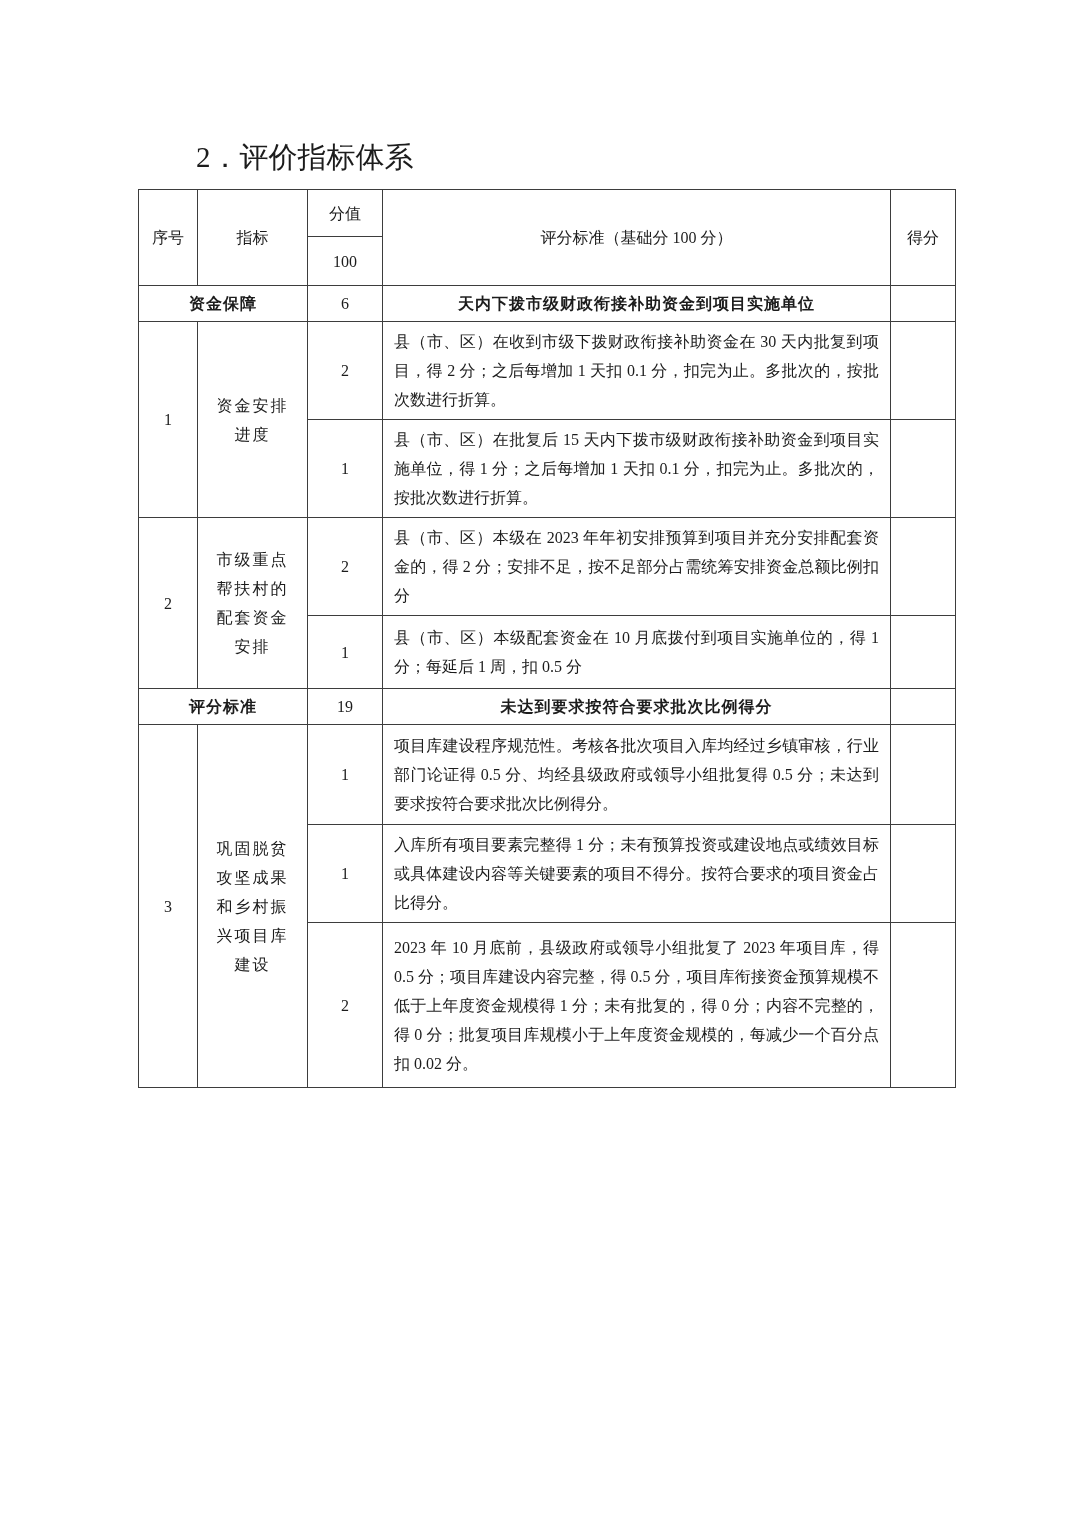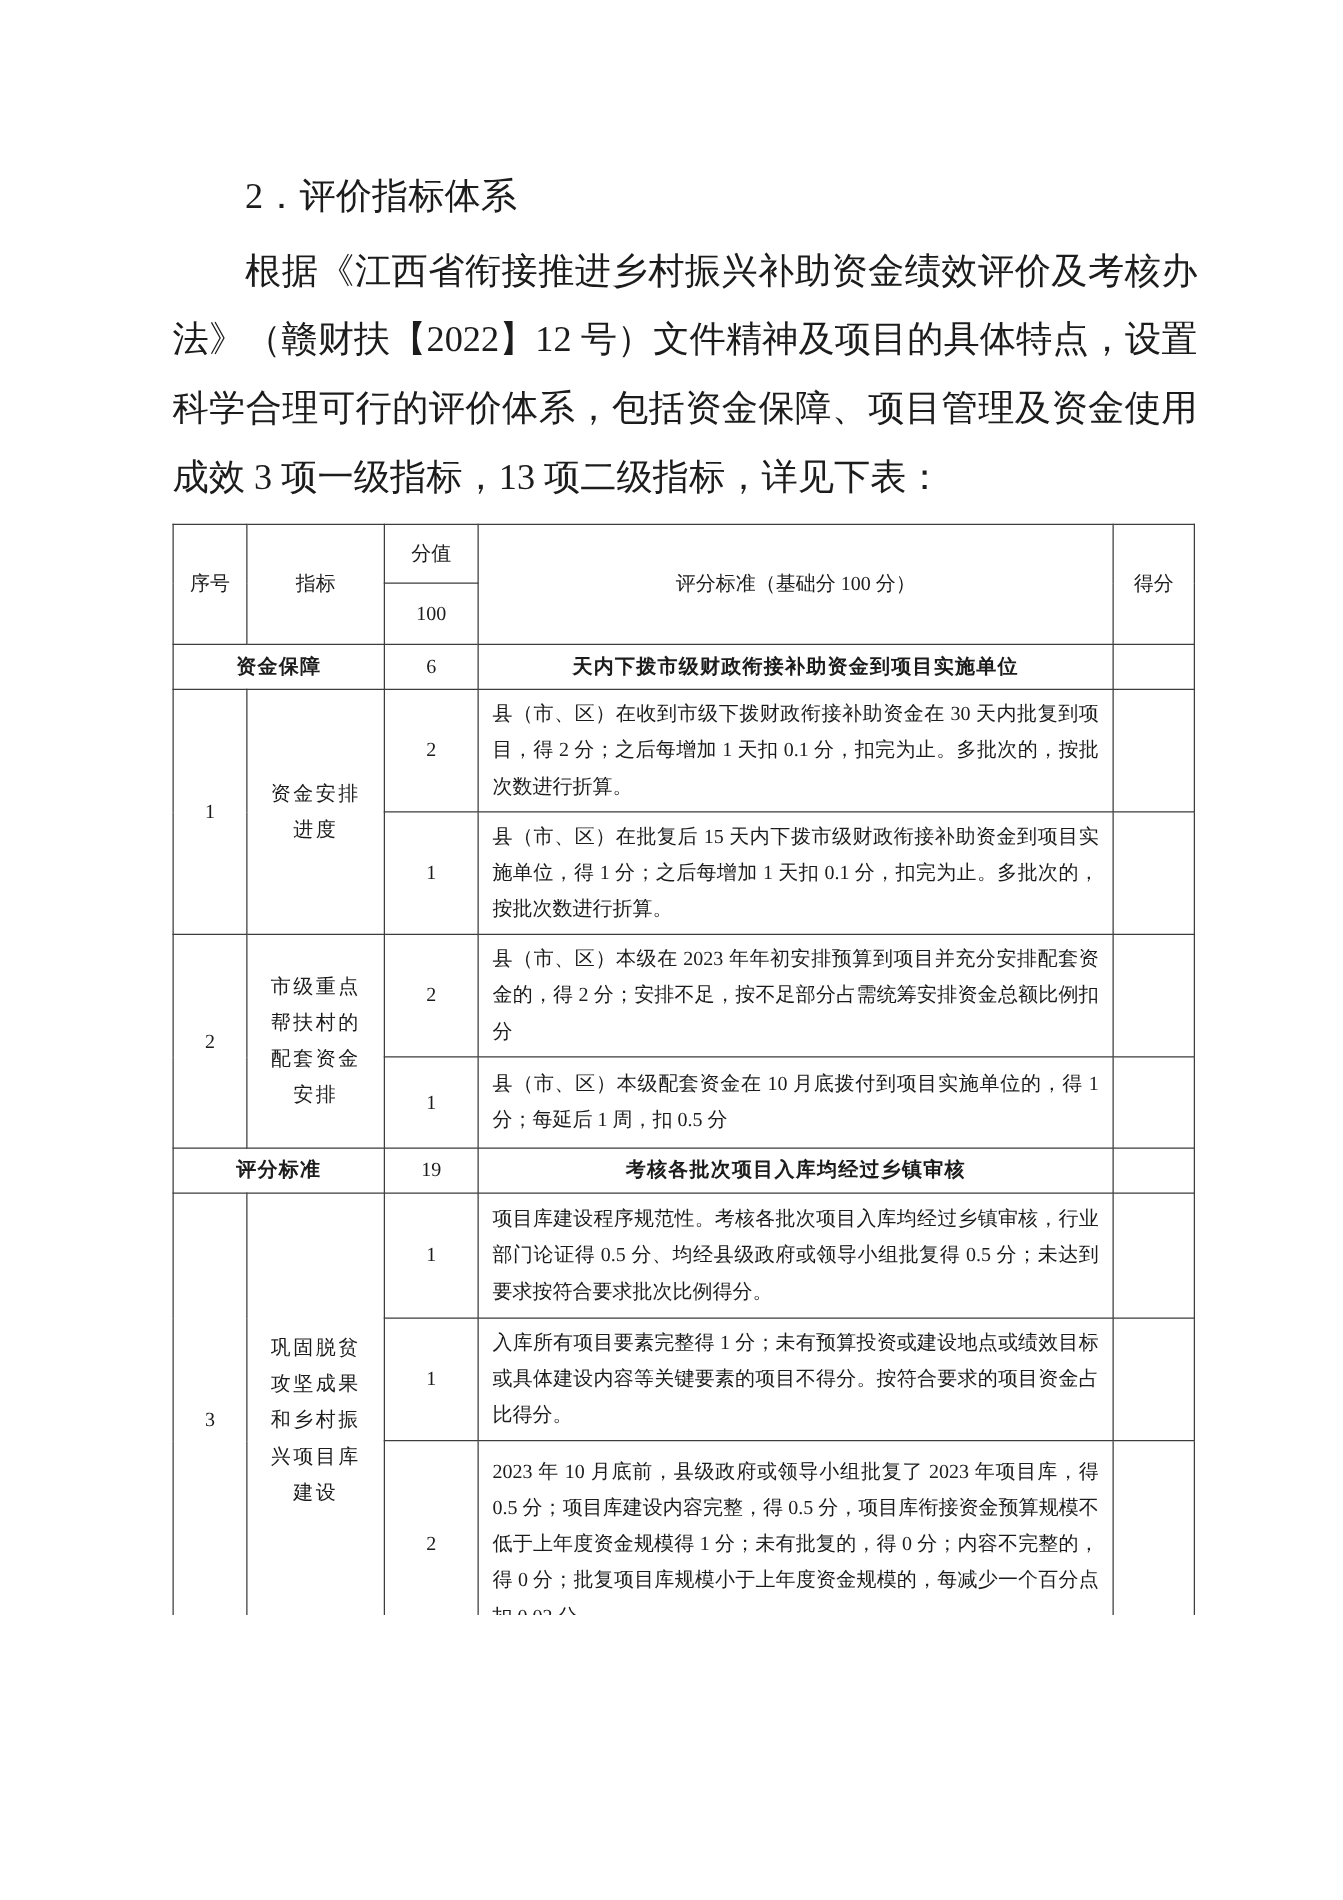--- a/index.html
+++ b/index.html
@@ -98,26 +98,20 @@
   }
 </style>
 </head>
 <body>
 
 <div class="page">
   <div class="content">
 
     <div class="doc-heading">2．评价指标体系</div>
 
-    <div class="para">
-      <div class="para-line fill indent">根据《江西省衔接推进乡村振兴补助资金绩效评价及考核办</div>
-      <div class="para-line fill">法》（赣财扶【2022】12 号）文件精神及项目的具体特点，设置</div>
-      <div class="para-line fill">科学合理可行的评价体系，包括资金保障、项目管理及资金使用</div>
-      <div class="para-line">成效 3 项一级指标，13 项二级指标，详见下表：</div>
-    </div>
 
 
     <table class="score-table">
       <colgroup>
         <col style="width:59px">
         <col style="width:110px">
         <col style="width:75px">
         <col style="width:508px">
         <col style="width:65px">
       </colgroup>
@@ -163,21 +157,21 @@
         </tr>
         <tr class="h-r2s2">
           <td>1</td>
           <td class="criteria">县（市、区）本级配套资金在 10 月底拨付到项目实施单位的，得 1 分；每延后 1 周，扣 0.5 分</td>
           <td></td>
         </tr>
 
         <tr class="h-sect">
           <td colspan="2" class="section-label">评分标准</td>
           <td>19</td>
-          <td class="section-criteria">考核各批次项目入库均经过乡镇审核</td>
+          <td class="section-criteria">未达到要求按符合要求批次比例得分</td>
           <td></td>
         </tr>
 
         <tr class="h-r3s1">
           <td rowspan="3">3</td>
           <td rowspan="3" class="indicator-cell">巩固脱贫攻坚成果和乡村振兴项目库建设</td>
           <td>1</td>
           <td class="criteria">项目库建设程序规范性。考核各批次项目入库均经过乡镇审核，行业部门论证得 0.5 分、均经县级政府或领导小组批复得 0.5 分；未达到要求按符合要求批次比例得分。</td>
           <td></td>
         </tr>

